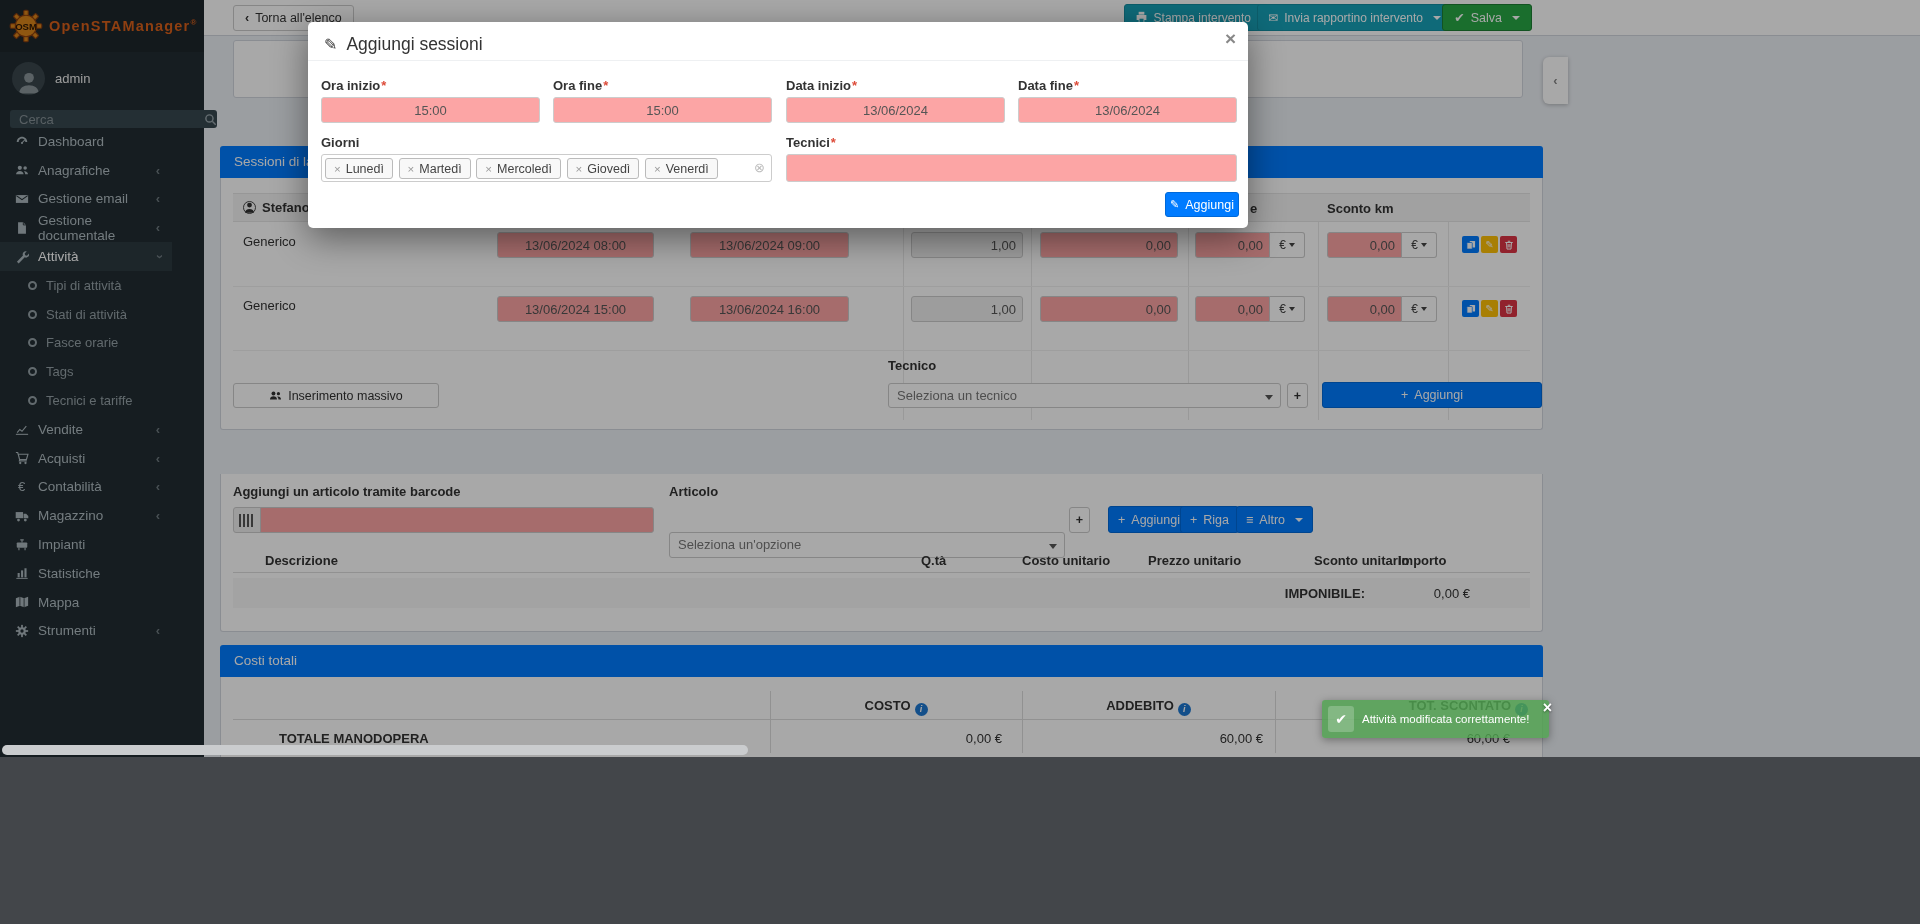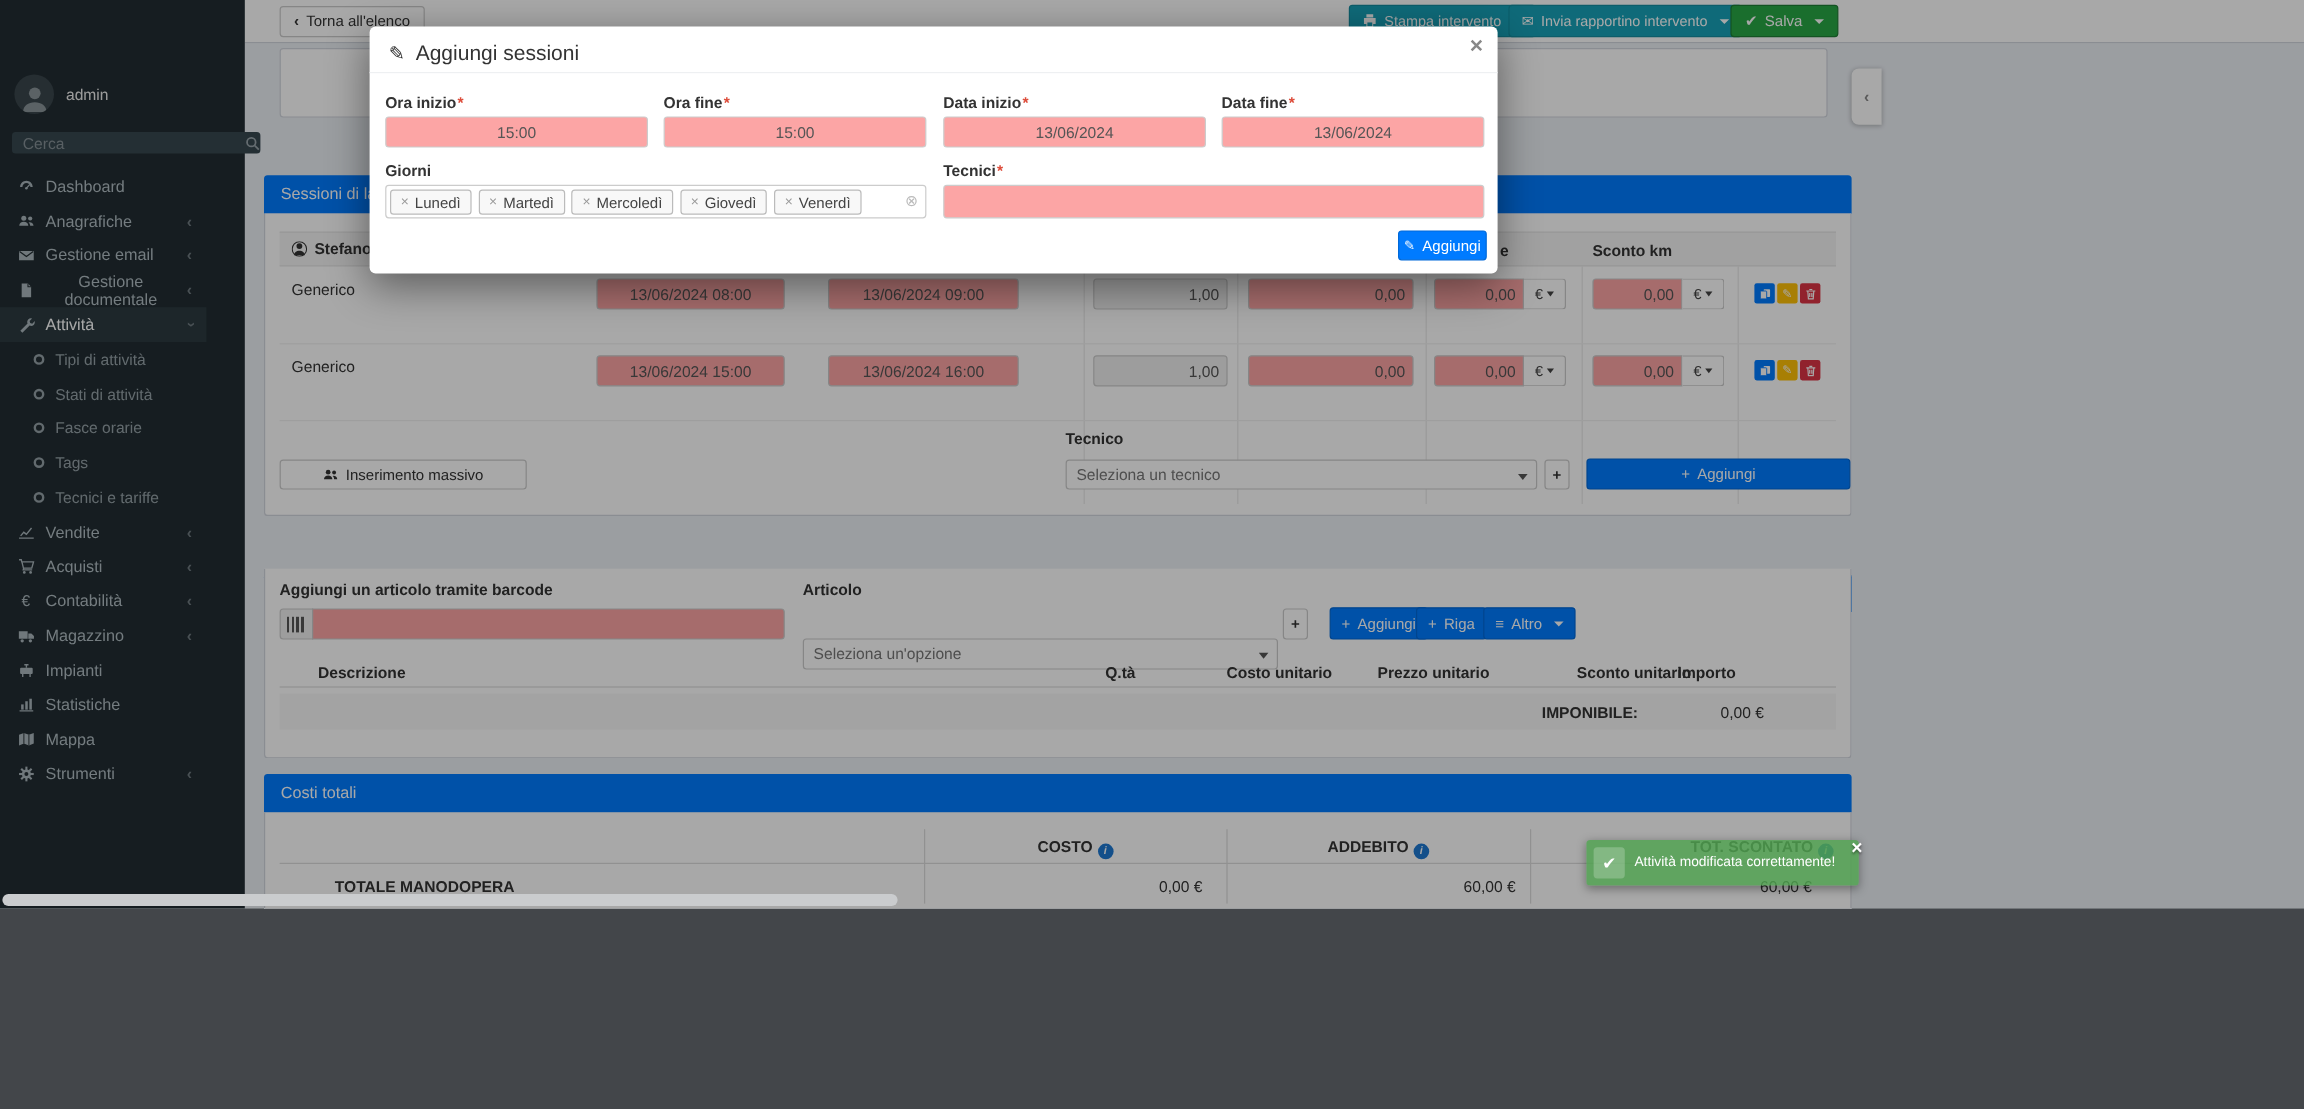--- a/index.html
+++ b/index.html
@@ -39,21 +39,21 @@
   .logo-strip { left:0; top:0; width:204px; height:52px; background:#1e262b; display:flex; align-items:center; padding-left:8px; gap:5px; }
   .brand { color:#d9601a; font-weight:bold; font-size:14.5px; letter-spacing:1.2px; }
   .brand sup { font-size:8px; }
   .user-row { left:0; top:56px; width:204px; height:44px; display:flex; align-items:center; gap:10px; padding-left:12px; }
   .avatar { width:33px; height:33px; border-radius:50%; background:#3a464d; display:flex; align-items:flex-end; justify-content:center; overflow:hidden; }
   .user-name { color:#ececec; font-size:13px; }
   .search-row { left:10px; top:110px; width:184px; height:18px; display:flex; }
   .search-input { flex:1; background:#374850; border:none; border-radius:3px 0 0 3px; color:#ccc; font-size:13px; padding:0 9px; outline:none; font-family:"Liberation Sans",sans-serif; }
   .search-input::placeholder { color:#869196; }
   .search-btn { width:28px; background:#374850; border:none; border-radius:0 3px 3px 0; color:#99a5ab; display:flex; align-items:center; justify-content:center; cursor:pointer; }
-  .menu { left:0; top:141px; width:172px;text-align:center; }
+  .menu { left:0; top:127px; width:172px; }
   .mi { height:28.8px; display:flex; align-items:center; gap:9px; padding:0 12px 0 14px; color:#b0bcc2; font-size:13.5px; cursor:pointer; }
   .mi .ico { width:15px; display:flex; justify-content:center; color:#aab6bc; flex:none; }
   .mi.active { background:#2c3b41; color:#fff; }
   .mi .chev { margin-left:auto; color:#6f7a80; font-size:13px; font-weight:bold; }
   .chev.down { display:inline-block; transform:rotate(-90deg); }
   .smi { height:28.8px; display:flex; align-items:center; gap:9px; padding-left:28px; color:#95a1a7; font-size:13px; cursor:pointer; }
   .circle-o { width:9px; height:9px; border:2px solid #95a1a7; border-radius:50%; flex:none; }
 
   
   .topbar { left:204px; top:0; width:1716px; height:36px; background:#fff; border-bottom:1px solid #d2d6de; }
@@ -116,20 +116,33 @@
     <span>Invia rapportino intervento</span>
     <span class="caret-dn"></span>
   </div>
   <div class="abs btn btn-success" style="right:388px;top:4px;height:27px;padding:0 11px;font-size:12.5px;">
     <span>✔</span>
     <span>Salva</span>
     <span class="caret-dn"></span>
   </div>
 
   <div class="abs sidebar"></div>
+  <div class="abs logo-strip">
+    <svg width="36" height="36" viewBox="0 0 32 32">
+      <g fill="#d9851a" stroke="#8a3f10" stroke-width="1">
+        <rect x="14" y="2" width="4" height="28" rx="1"></rect>
+        <rect x="14" y="2" width="4" height="28" rx="1" transform="rotate(45 16 16)"></rect>
+        <rect x="14" y="2" width="4" height="28" rx="1" transform="rotate(90 16 16)"></rect>
+        <rect x="14" y="2" width="4" height="28" rx="1" transform="rotate(135 16 16)"></rect>
+        <circle cx="16" cy="16" r="9.5"></circle>
+      </g>
+      <text x="16" y="19.5" text-anchor="middle" font-size="8.5" font-weight="bold" fill="#2c1504" font-family="Liberation Sans, sans-serif">OSM</text>
+    </svg>
+    <span class="brand"><span>OpenSTAManager</span><sup>®</sup></span>
+  </div>
   <div class="abs user-row">
     <span class="avatar">
       <svg width="26" height="26" viewBox="0 0 16 16" fill="#8a9599">
           <circle cx="8" cy="5.4" r="3"></circle>
           <path d="M2 15c0-3.2 2.6-5 6-5s6 1.8 6 5z"></path>
         </svg>
     </span>
     <span class="user-name">admin</span>
   </div>
   <div class="abs search-row">

